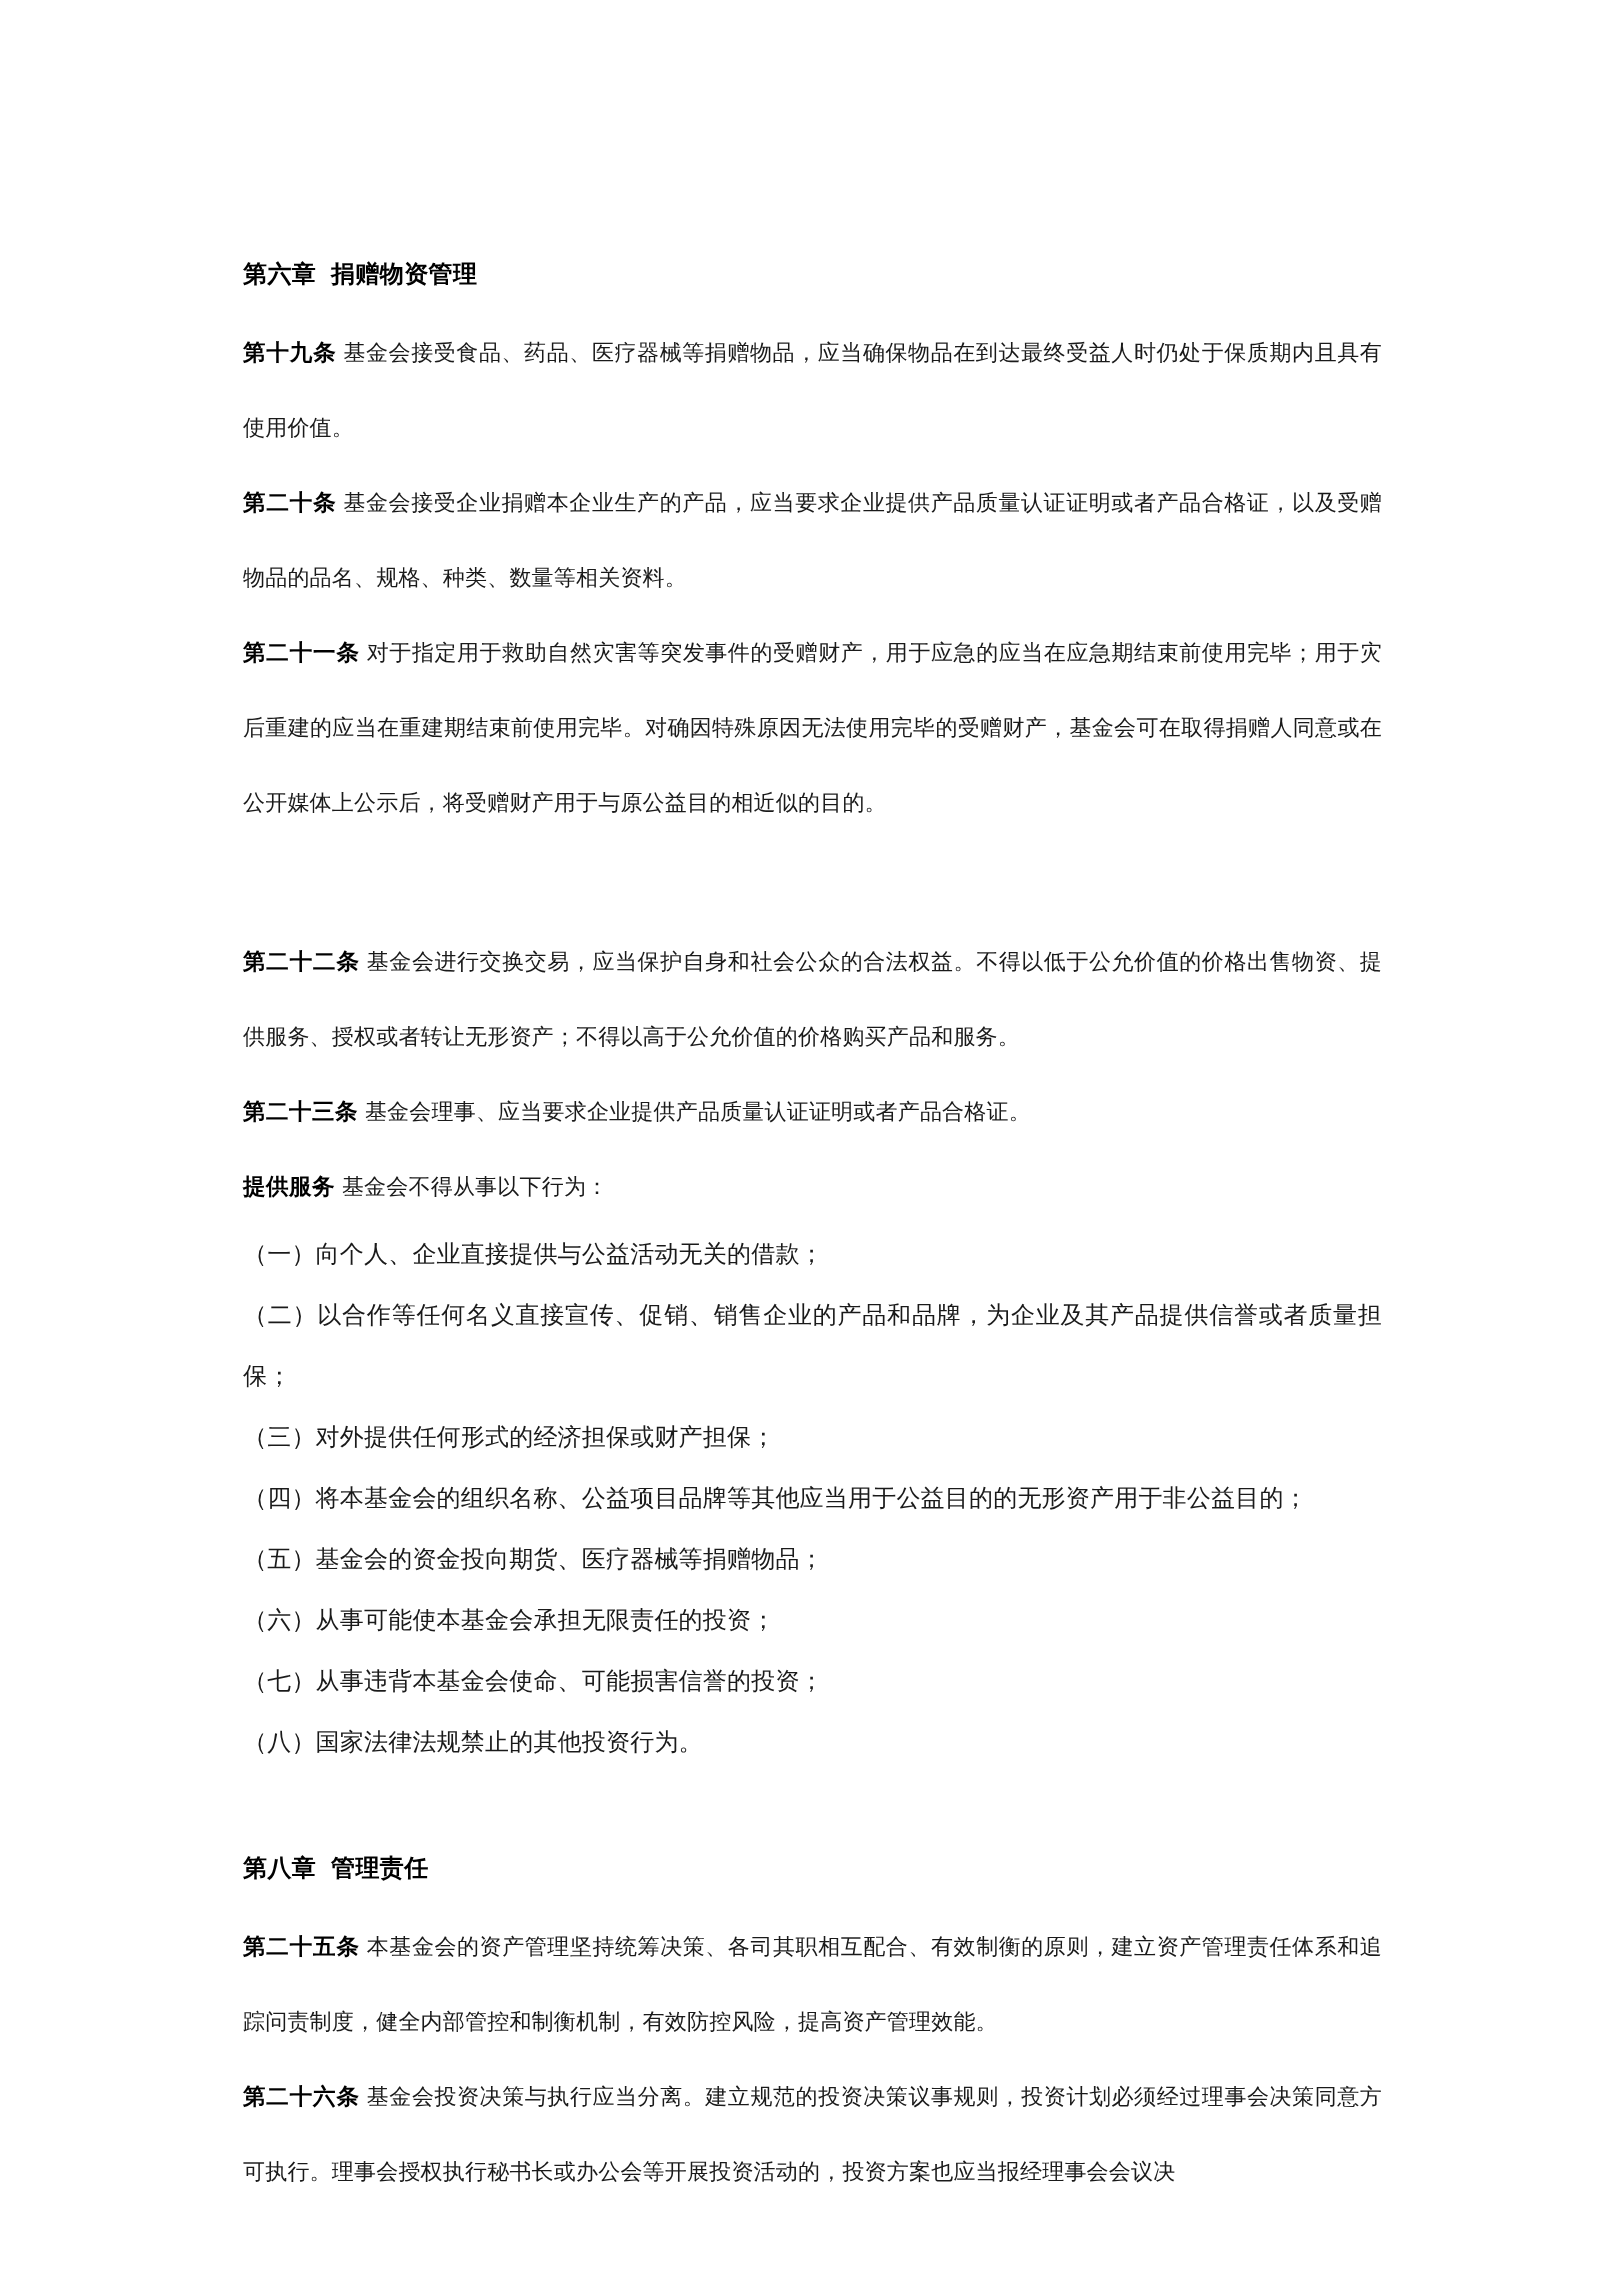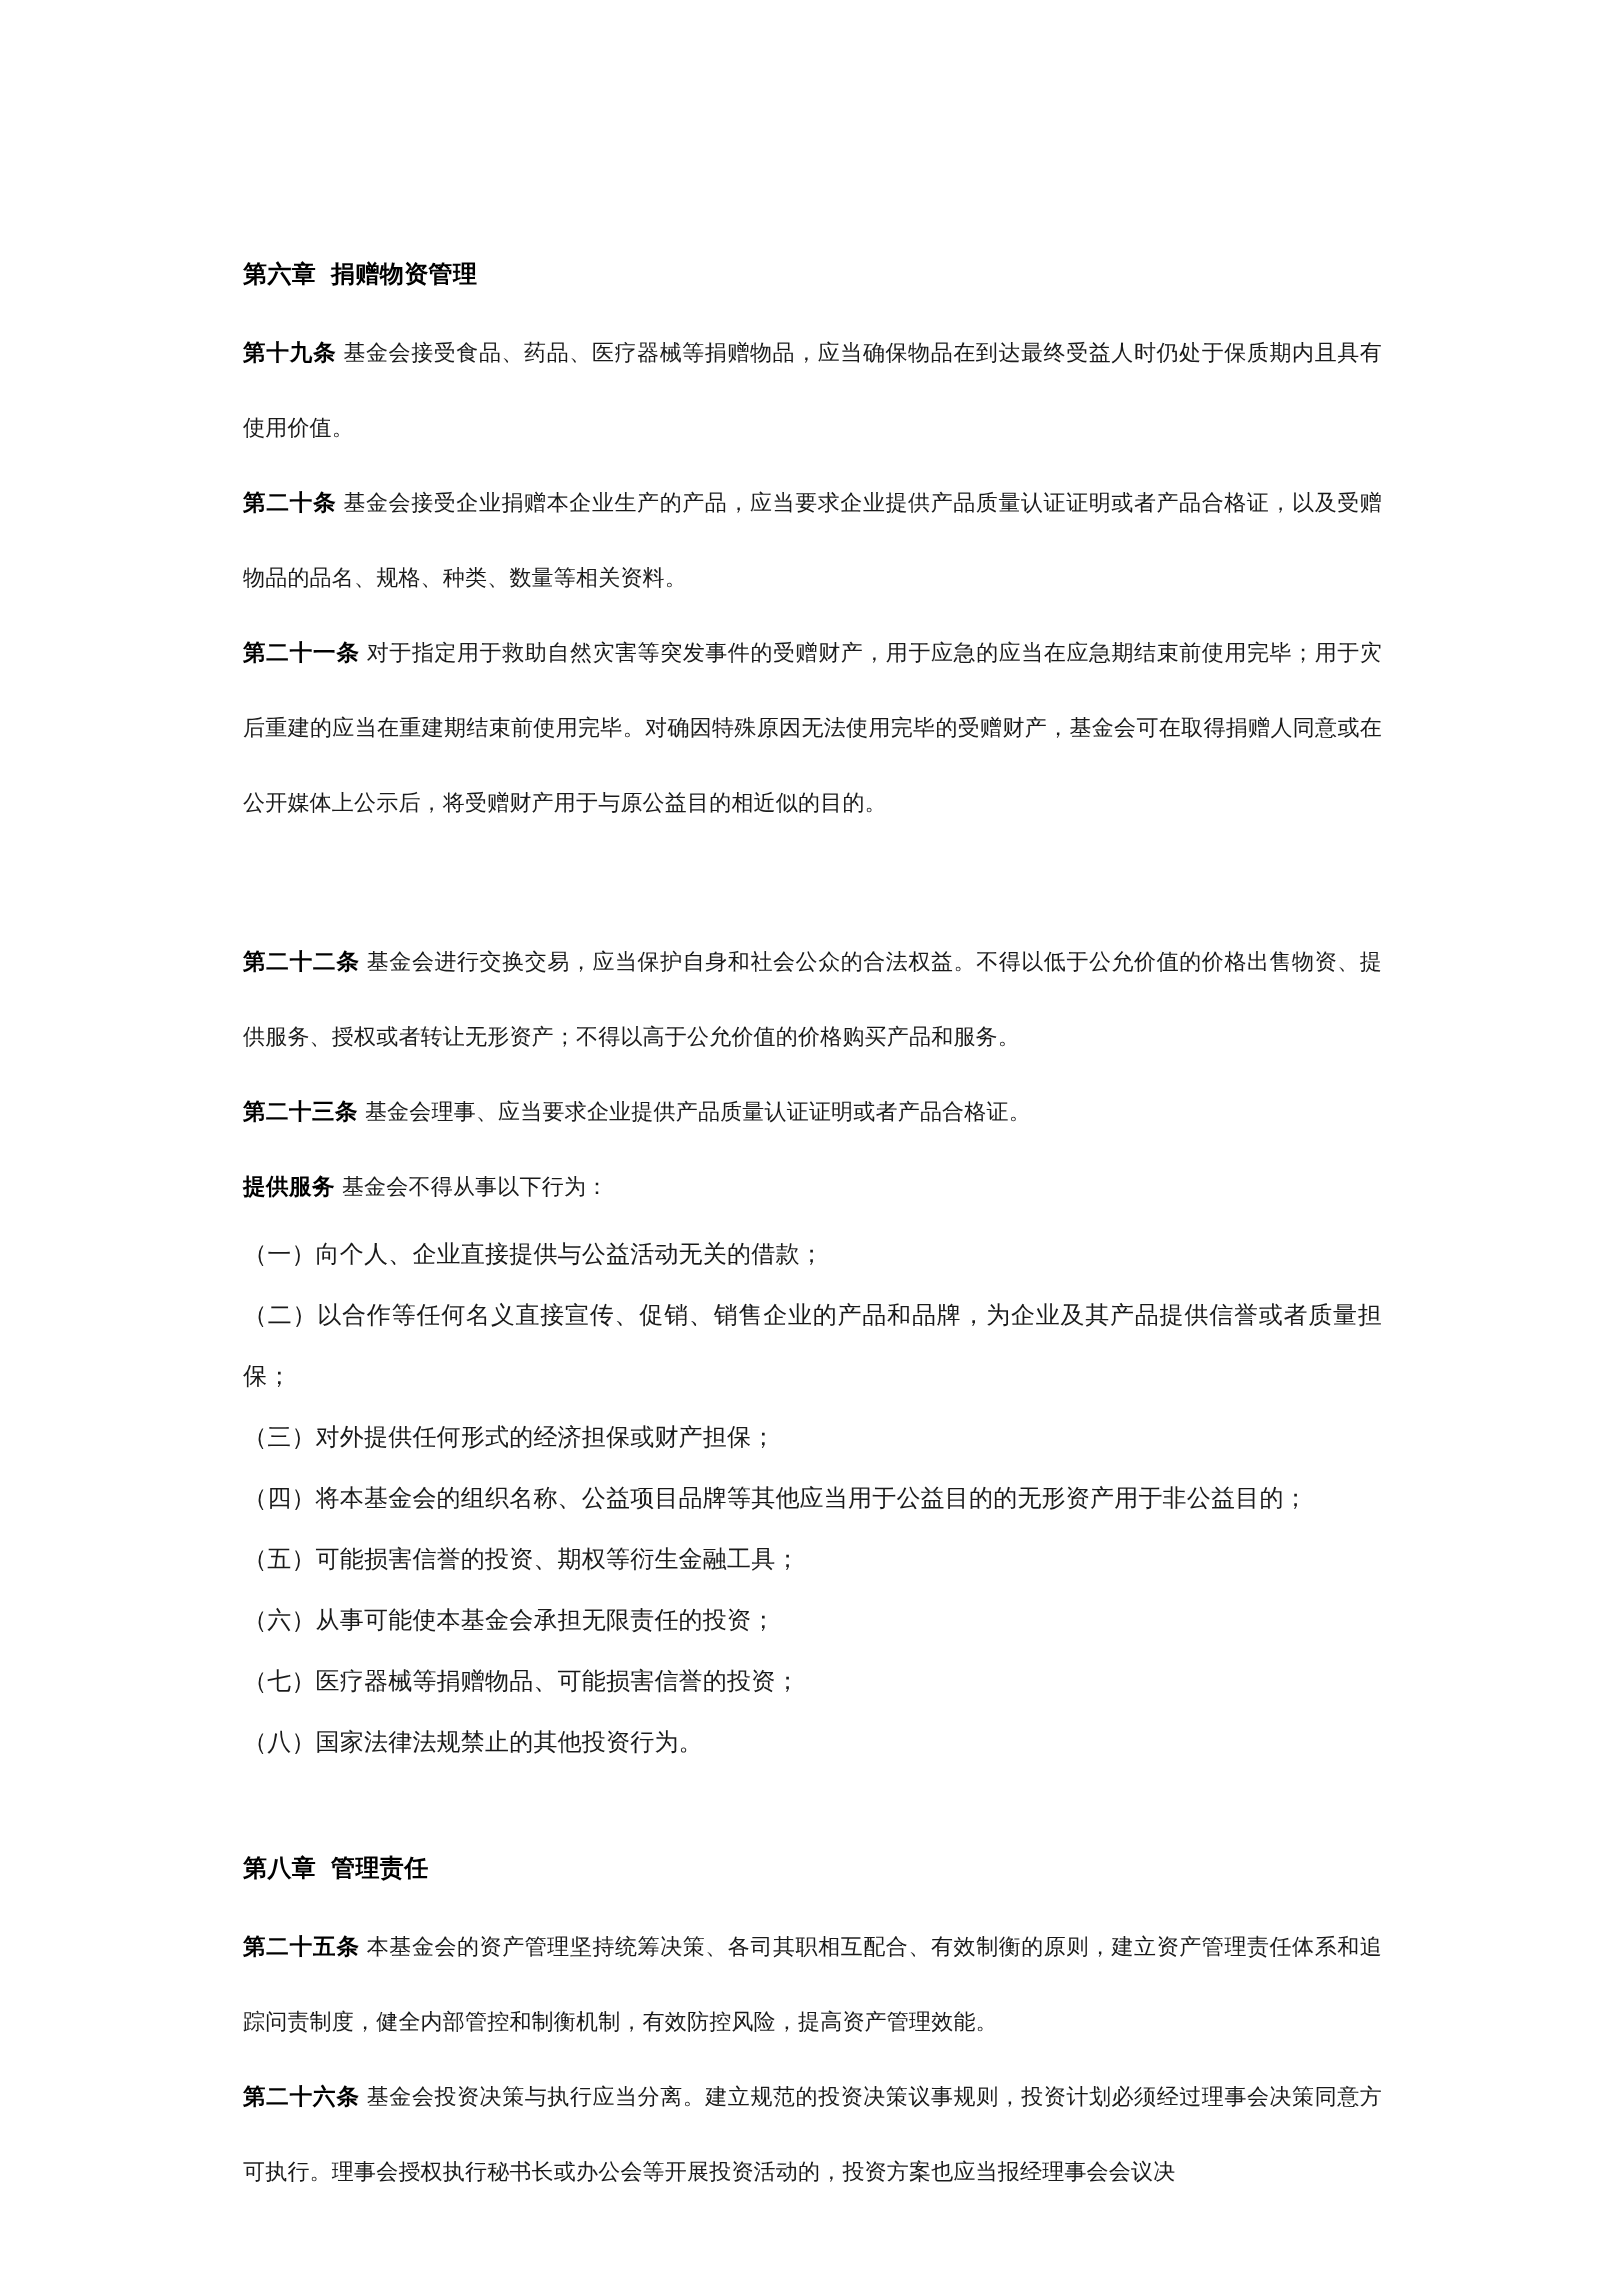--- a/index.html
+++ b/index.html
@@ -98,23 +98,23 @@
       </p>
 
       <p class="article">
         <span class="art-label">提供服务</span><span class="art-text">基金会不得从事以下行为：</span>
       </p>
 
       <p class="list-item">（一）向个人、企业直接提供与公益活动无关的借款；</p>
       <p class="list-item">（二）以合作等任何名义直接宣传、促销、销售企业的产品和品牌，为企业及其产品提供信誉或者质量担保；</p>
       <p class="list-item">（三）对外提供任何形式的经济担保或财产担保；</p>
       <p class="list-item">（四）将本基金会的组织名称、公益项目品牌等其他应当用于公益目的的无形资产用于非公益目的；</p>
-      <p class="list-item">（五）可能损害信誉的投资、期权等衍生金融工具；</p>
+      <p class="list-item">（五）基金会的资金投向期货、医疗器械等捐赠物品；</p>
       <p class="list-item">（六）从事可能使本基金会承担无限责任的投资；</p>
-      <p class="list-item">（七）医疗器械等捐赠物品、可能损害信誉的投资；</p>
+      <p class="list-item">（七）从事违背本基金会使命、可能损害信誉的投资；</p>
       <p class="list-item">（八）国家法律法规禁止的其他投资行为。</p>
     </div>
 
     <div class="chapter-gap"></div>
 
     <div class="chapter-block">
       <h2 class="chapter-heading">第八章  管理责任</h2>
 
       <p class="article">
         <span class="art-label">第二十五条</span><span class="art-text">本基金会的资产管理坚持统筹决策、各司其职相互配合、有效制衡的原则，建立资产管理责任体系和追踪问责制度，健全内部管控和制衡机制，有效防控风险，提高资产管理效能。</span>

